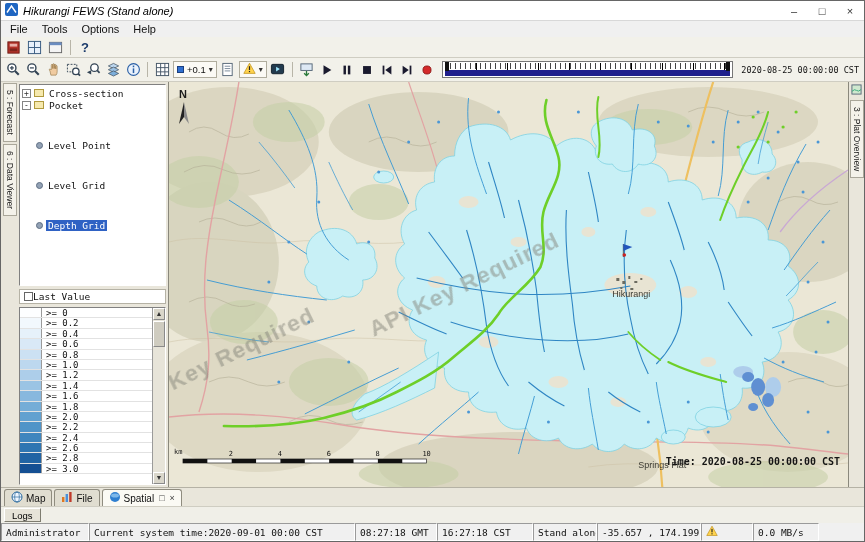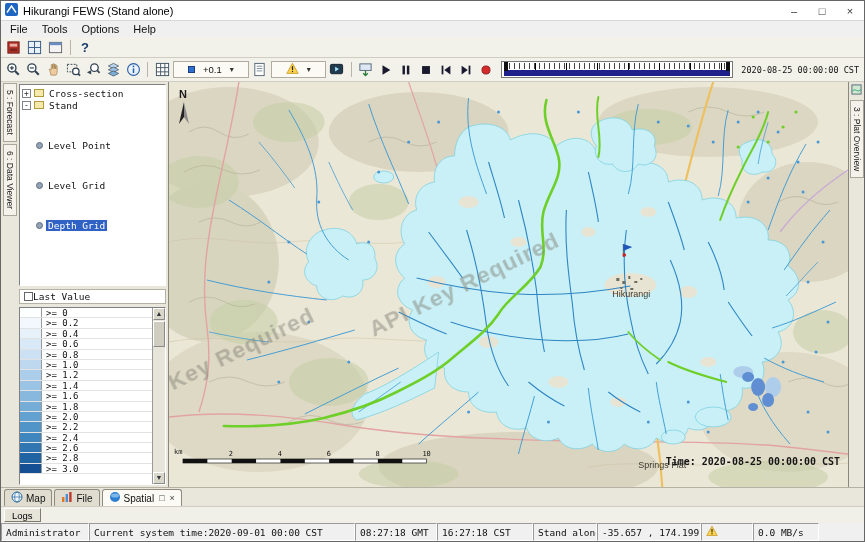--- a/index.html
+++ b/index.html
@@ -6,33 +6,33 @@
   html,body { background:#888; }
   .app {
     position:relative; width:865px; height:542px;
     display:flex; flex-direction:column;
     background:#f0f0f0; font-family:"Liberation Sans", sans-serif;
     font-size:11px; color:#111; overflow:hidden;
     border:1px solid #666;
   }
   
   .titlebar { height:20px; background:#ffffff; display:flex; align-items:center; padding-left:4px; border-bottom:1px solid #d8d8d8; flex:0 0 auto;}
-  .titlebar .title { margin-left:5px; font-size:11px; color:#000; flex:1; }
+  .titlebar .title { margin-left:5px; font-size:11px; color:#000; flex:1;font-style:italic; }
   .winbtn { width:28px; height:20px; display:inline-flex; align-items:center; justify-content:center; font-size:11px; color:#333; cursor:default; }
   
   .menubar { height:16px; background:#f0f0f0; display:flex; align-items:center; padding-left:2px; flex:0 0 auto; }
   .menu-item { padding:1px 7px; font-size:11px; }
   
   .toolbar { display:flex; align-items:center; background:#f2f1ea; border-bottom:1px solid #cfcdc2; padding:0 3px; flex:0 0 auto; }
   .tb1 { height:21px; gap:3px; }
   .tb2 { height:24px; gap:2px; }
   .ico { width:18px; height:17px; display:inline-flex; align-items:center; justify-content:center; border:1px solid transparent; }
   .sep { width:1px; height:15px; background:#b8b5a8; margin:0 3px; }
   .help-q { font-weight:bold; font-size:13px; color:#1a3a6a; padding:0 4px; }
-  .dropdown { display:inline-flex; align-items:center; gap:8px; border:1px solid #b0ad9e; background:#fbfaf5; height:17px; padding:0 14px; font-size:9.5px; }
+  .dropdown { display:inline-flex; align-items:center; gap:3px; border:1px solid #b0ad9e; background:#fbfaf5; height:17px; padding:0 3px; font-size:9.5px; }
   .mini-dot { width:7px; height:7px; background:#2f6fd0; border:1px solid #1a3f80; display:inline-block; }
   .caret { font-size:8px; color:#333; }
   .timeline { position:relative; height:17px; border:1px solid #777; background:#fff; flex:1; margin:0 4px; min-width:120px; }
   .timeline .ticks  { position:absolute; top:1px; left:2px; right:2px; height:6px; background:repeating-linear-gradient(90deg,#444 0 1px,transparent 1px 5px); }
   .timeline .ticks2 { position:absolute; top:1px; left:2px; right:2px; height:10px; background:repeating-linear-gradient(90deg,#000 0 1px,transparent 1px 31px); }
   .timeline .navy   { position:absolute; left:2px; right:2px; bottom:1px; height:6px; background:#1f1f8c; }
   .timeline .mark-l { position:absolute; left:2px; top:0; width:4px; height:9px; background:#111; }
   .timeline .mark-r { position:absolute; right:2px; top:0; width:4px; height:9px; background:#111; }
   .datetime { font-family:"DejaVu Sans Mono", monospace; font-size:8.5px; white-space:nowrap; padding:0 2px; }
   
@@ -274,21 +274,21 @@
     <div class="left-panel">
       <div class="tree-box">
         <div class="tree-row">
           <span class="expander">+</span>
           <span class="node-ico folder"></span>
           <span class="tree-label">Cross-section</span>
         </div>
         <div class="tree-row">
           <span class="expander">-</span>
           <span class="node-ico folder"></span>
-          <span class="tree-label">Stand</span>
+          <span class="tree-label">Pocket</span>
         </div>
         <div class="tree-row child">
           <span class="node-ico leaf"></span>
           <span class="tree-label">Level Point</span>
         </div>
         <div class="tree-row child">
           <span class="node-ico leaf"></span>
           <span class="tree-label">Level Grid</span>
         </div>
         <div class="tree-row child">

